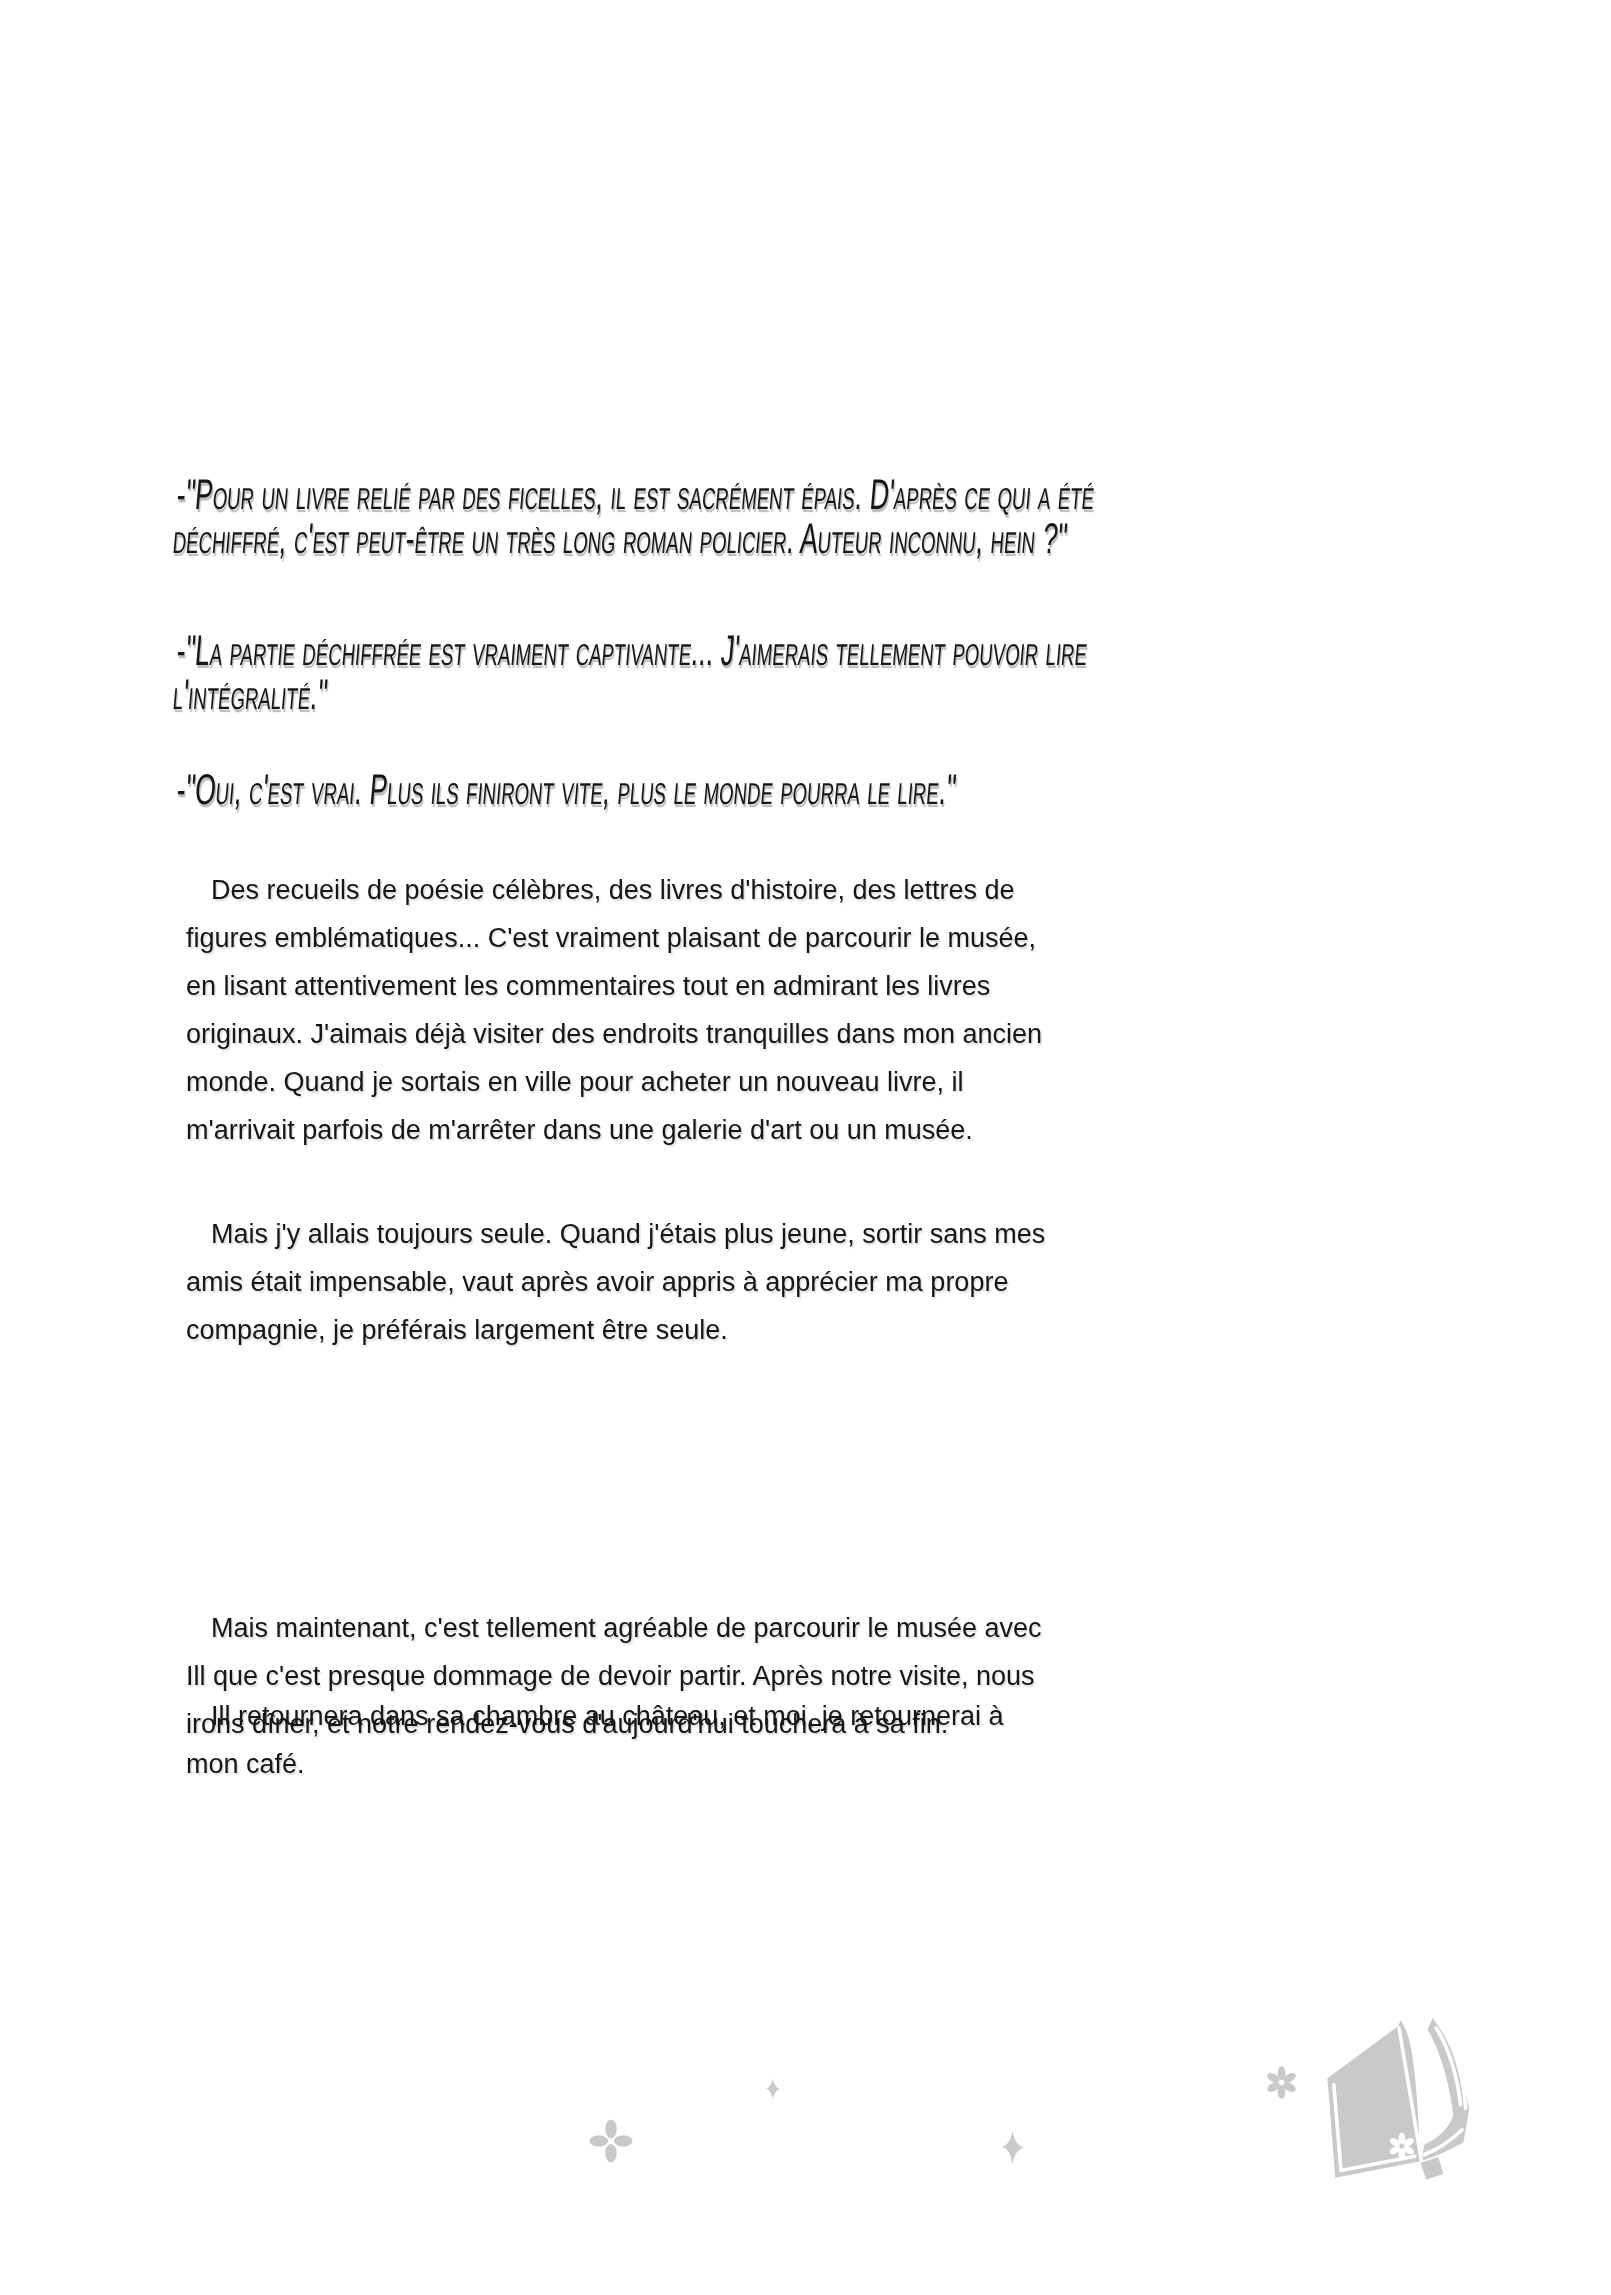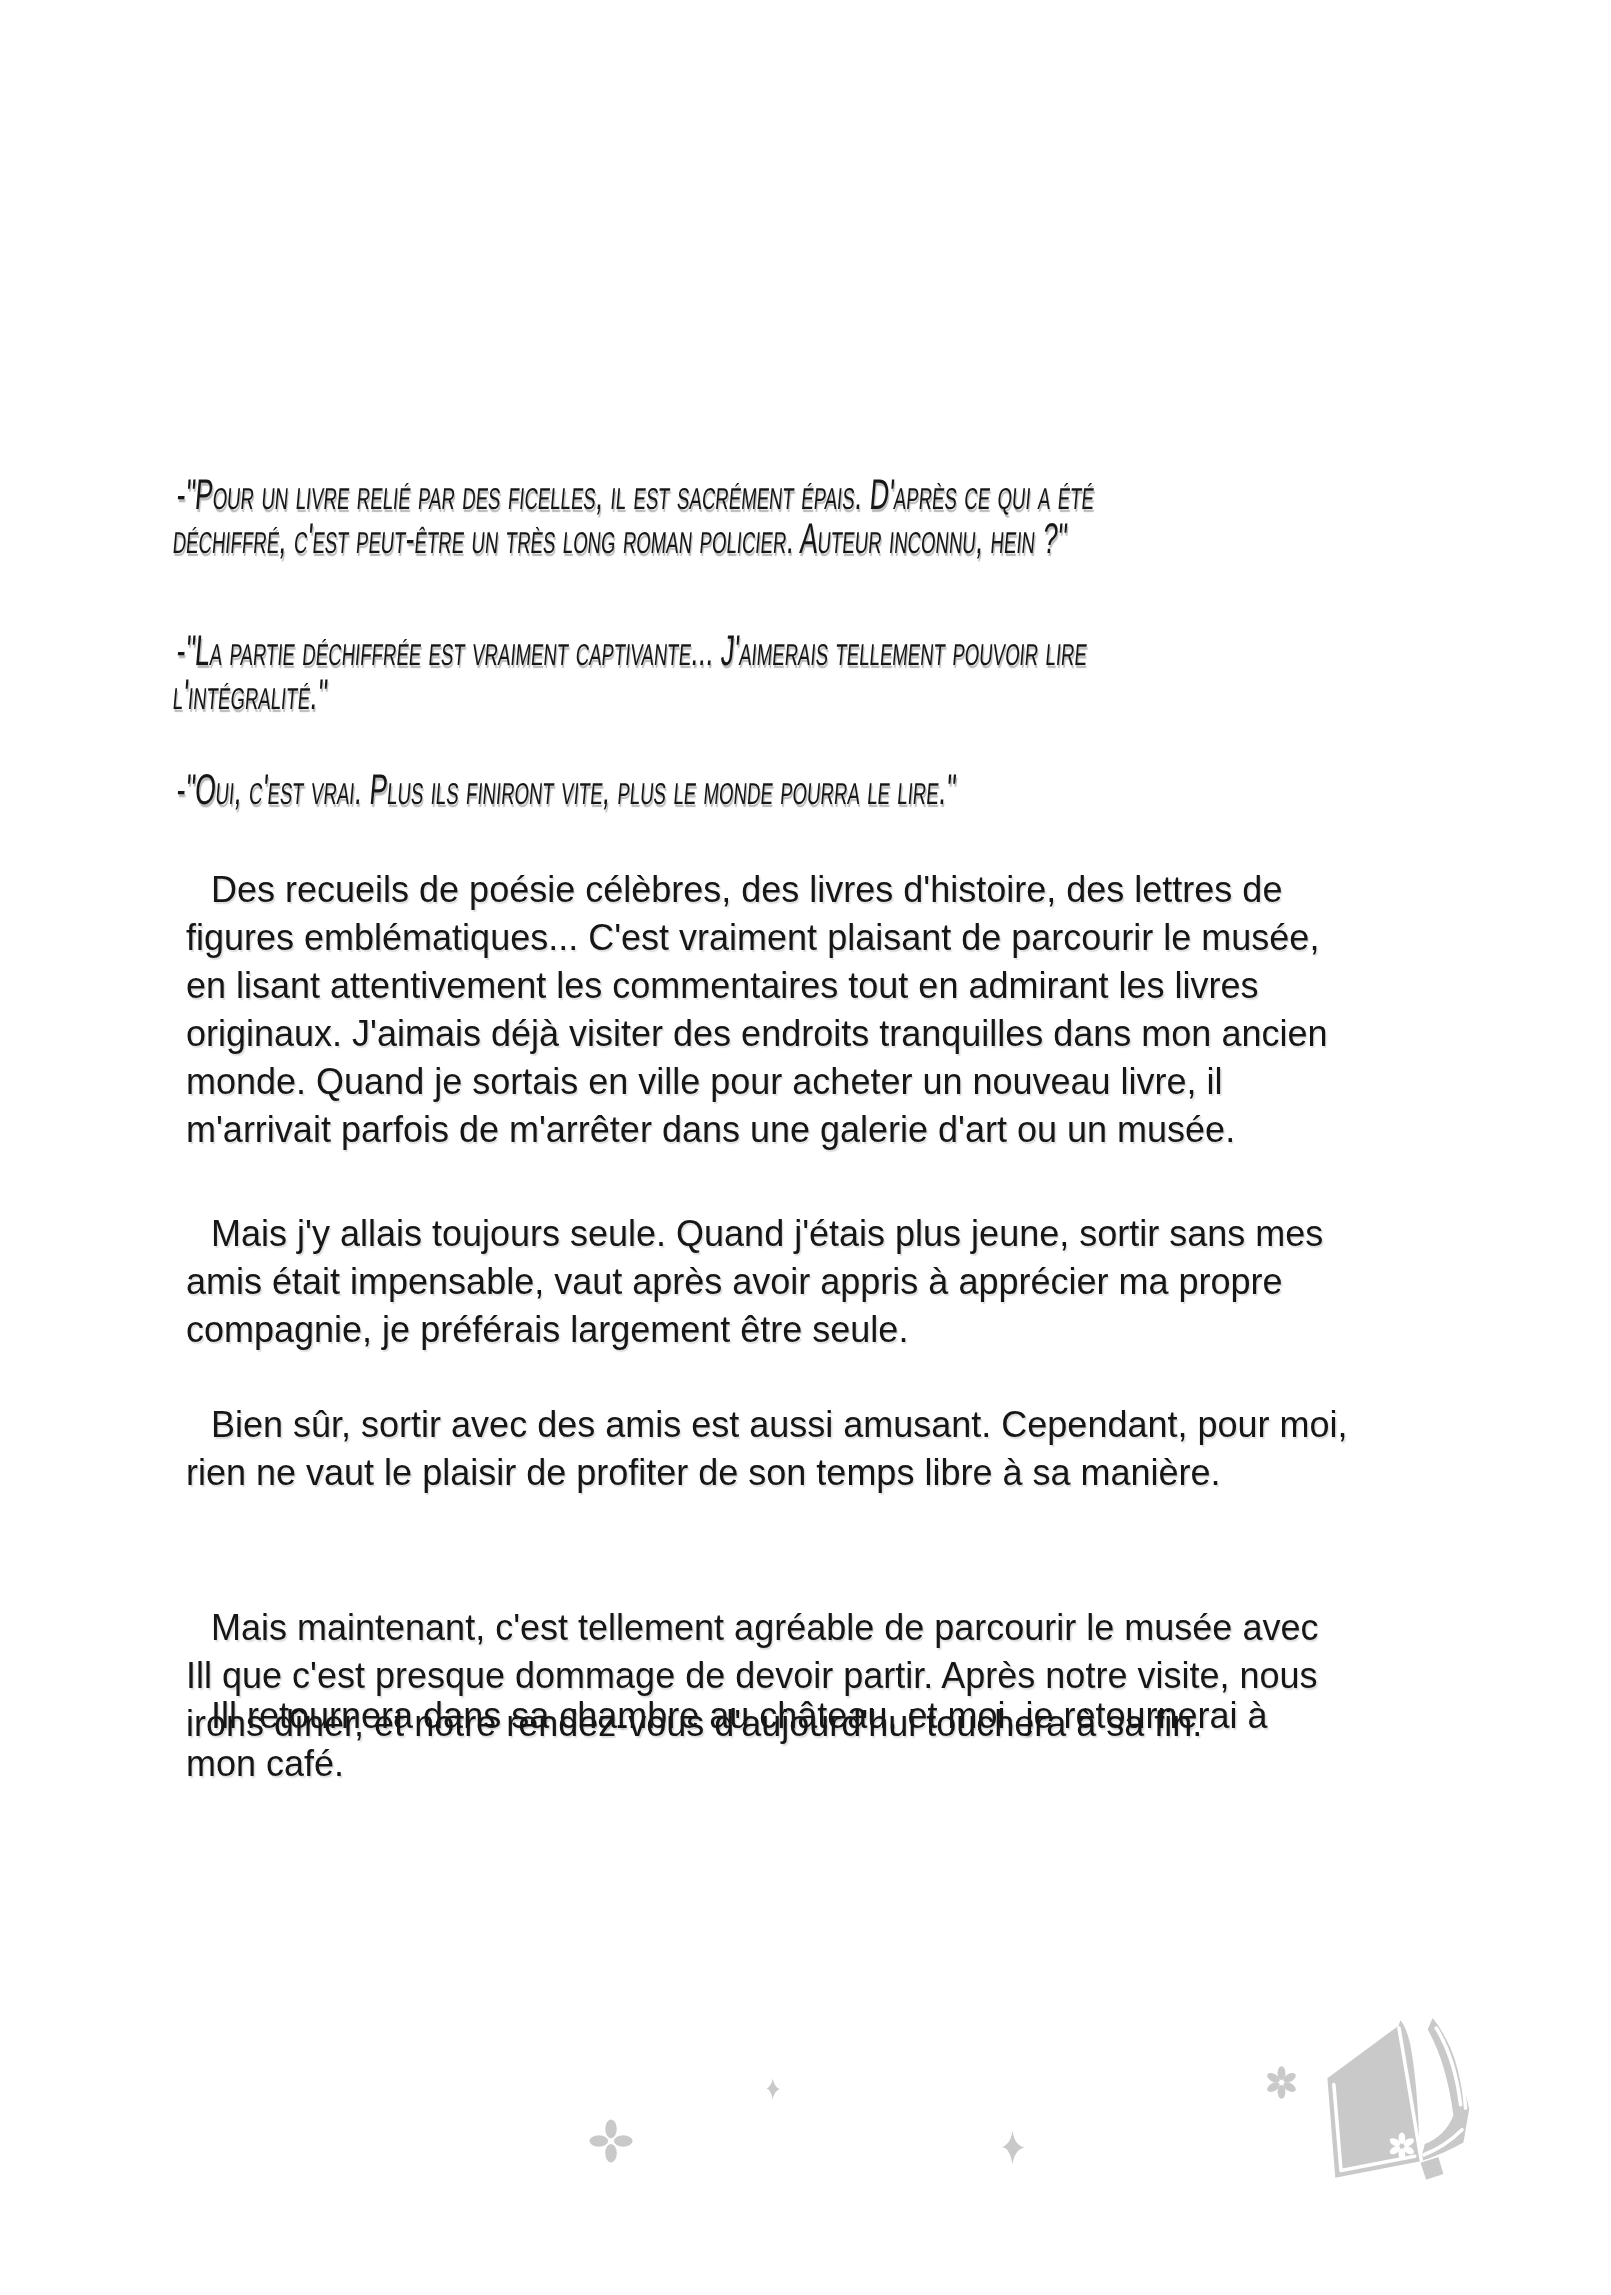--- a/index.html
+++ b/index.html
@@ -23,21 +23,21 @@
     white-space:pre-wrap;
     transform:skewX(-5deg) scaleX(0.62);
     transform-origin:0 0;
     text-shadow:2.1px 2.9px 1.4px rgba(0,0,0,0.28);
   }
   .body-para{
     position:absolute;
     left:186px;
     width:1360px;
     margin:0;
-    font-size:36px;
+    font-size:27px;
     line-height:48px;
     white-space:pre-wrap;
     text-indent:25px;
     text-shadow:1.4px 2.1px 1.4px rgba(0,0,0,0.14);
   }
   .deco{
     position:absolute;
   }
 </style>
 </head>
@@ -57,22 +57,20 @@
 figures emblématiques... C'est vraiment plaisant de parcourir le musée,
 en lisant attentivement les commentaires tout en admirant les livres
 originaux. J'aimais déjà visiter des endroits tranquilles dans mon ancien
 monde. Quand je sortais en ville pour acheter un nouveau livre, il
 m'arrivait parfois de m'arrêter dans une galerie d'art ou un musée.</p>
 
   <p class="body-para" style="top:1210px">Mais j'y allais toujours seule. Quand j'étais plus jeune, sortir sans mes
 amis était impensable, vaut après avoir appris à apprécier ma propre
 compagnie, je préférais largement être seule.</p>
 
-  <p class="body-para" style="top:1401px">Bien sûr, sortir avec des amis est aussi amusant. Cependant, pour moi,
-rien ne vaut le plaisir de profiter de son temps libre à sa manière.</p>
 
   <p class="body-para" style="top:1604px">Mais maintenant, c'est tellement agréable de parcourir le musée avec
 Ill que c'est presque dommage de devoir partir. Après notre visite, nous
 irons dîner, et notre rendez-vous d'aujourd'hui touchera à sa fin.</p>
 
   <p class="body-para" style="top:1692px">Ill retournera dans sa chambre au château, et moi, je retournerai à
 mon café.</p>
 
   <svg class="deco" style="left:588px;top:2118px" width="46" height="46" viewBox="0 0 64 64">
     <g fill="#c9c9c9" transform="translate(32,32)">

